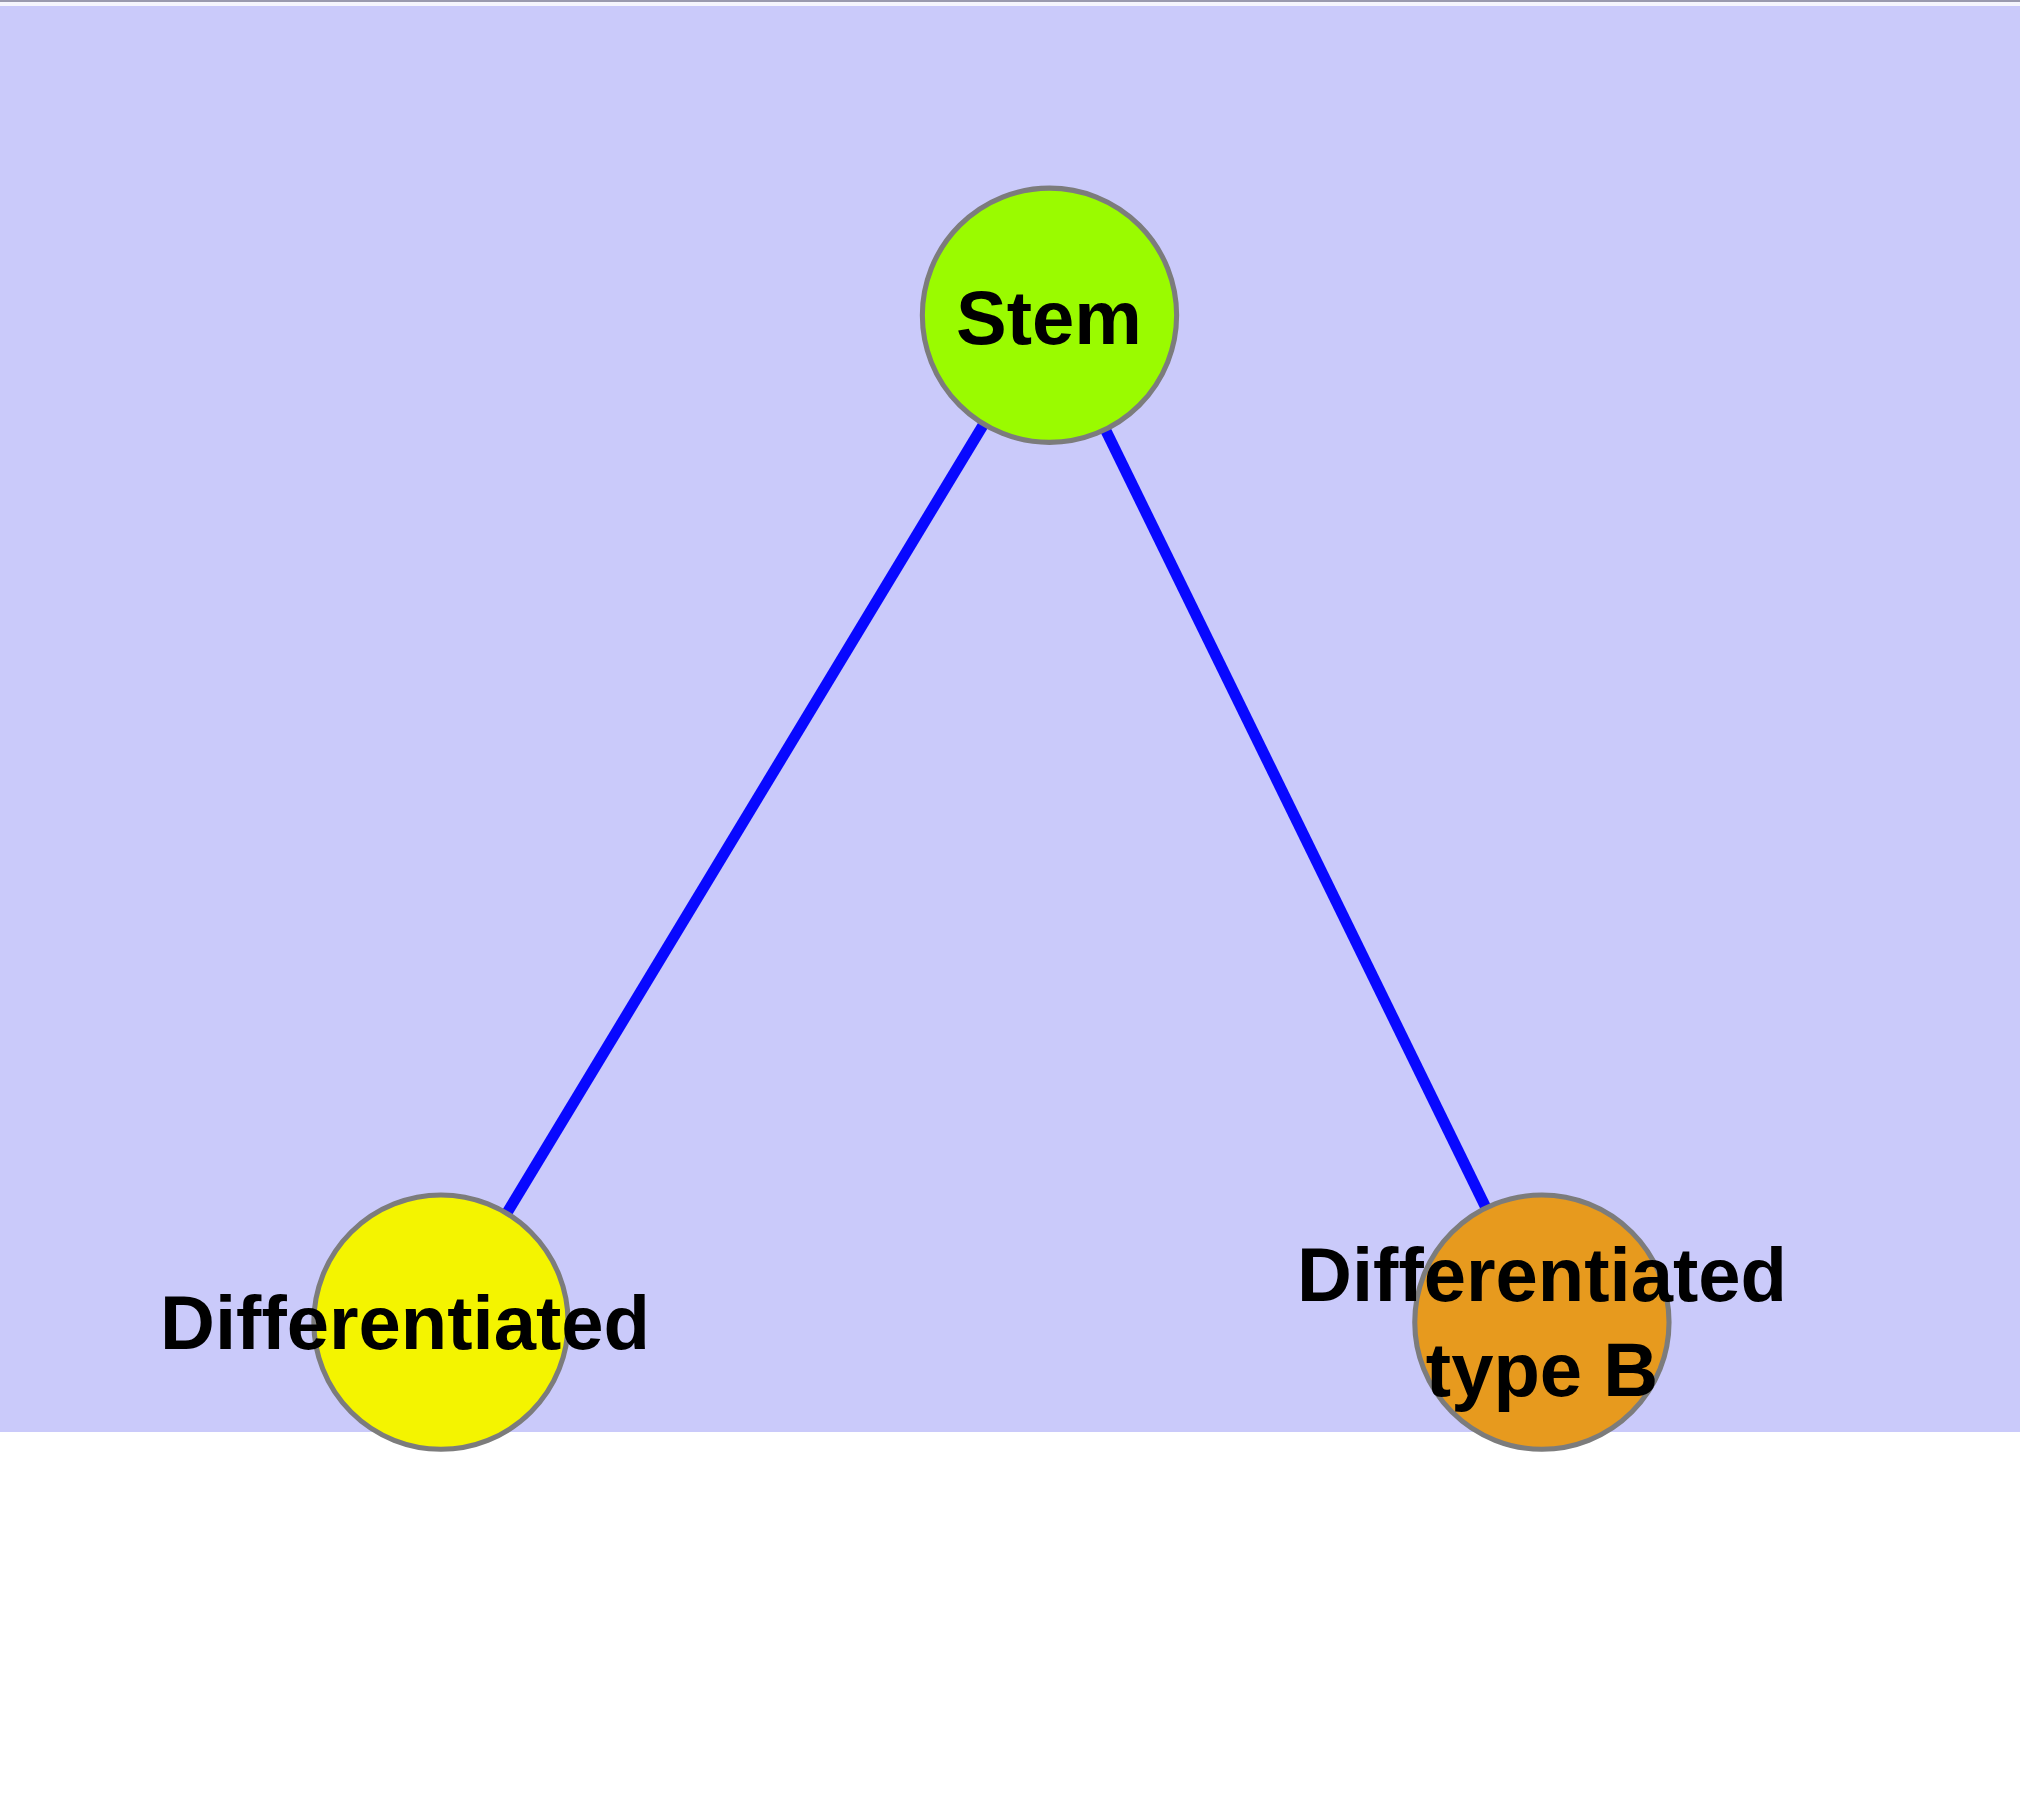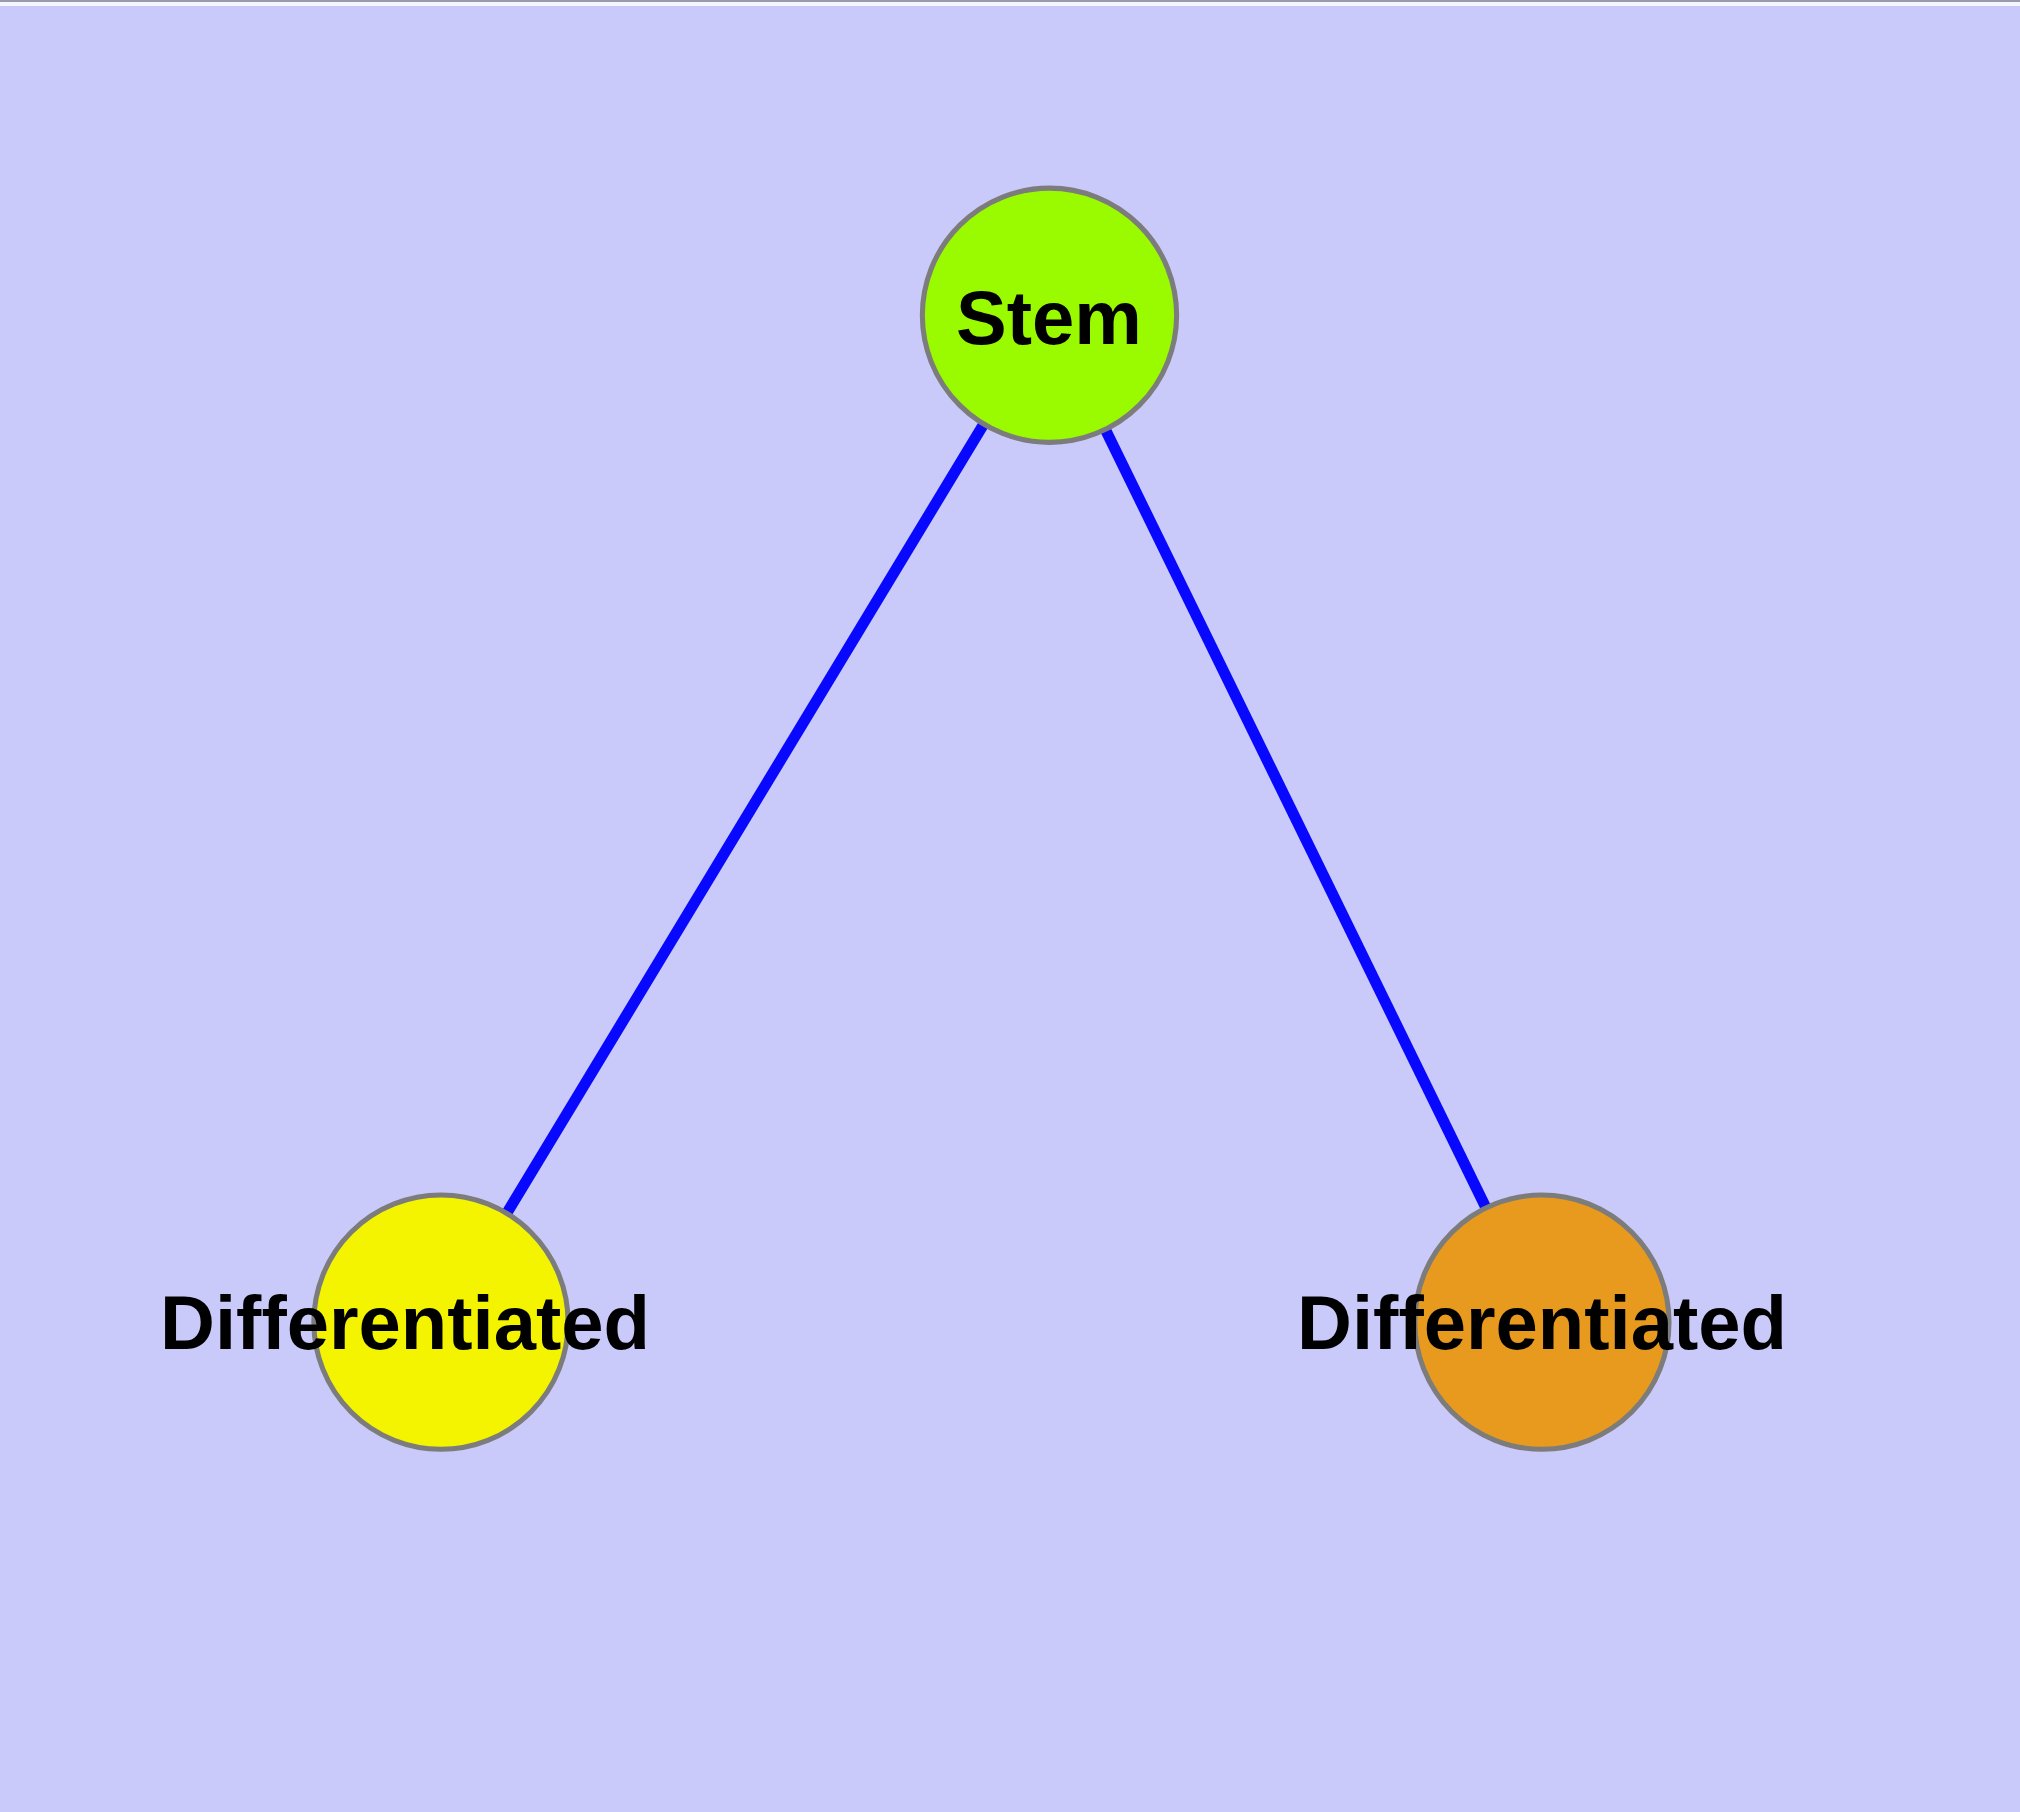--- a/index.html
+++ b/index.html
@@ -8,21 +8,21 @@
   }
   body {
     width: 2021px;
     height: 1812px;
     overflow: hidden;
     font-family: "Liberation Sans", sans-serif;
   }
   .canvas {
     position: relative;
     width: 2021px;
-    height: 1812px;
+    height: 1432px;
     background: #CACAFA;
   }
   .top-edge-line {
     position: absolute;
     top: 0; left: 0; right: 0;
     height: 1.7px;
     background: #9A9AAE;
   }
   .top-edge-highlight {
     position: absolute;
@@ -74,19 +74,20 @@
   <div class="node-label" style="left: 1049px; top: 317px;">
     <span>Stem</span>
   </div>
 
   <div class="node-label" style="left: 405px; top: 1322px;">
     <div>Differentiated</div>
   </div>
 
   <div class="node-label" style="left: 1542px; top: 1322px;">
     <div>Differentiated</div>
+    <div>type B</div>
   </div>
 
   <div class="top-edge-line"></div>
   <div class="top-edge-highlight"></div>
 
 </div>
 
 
 </body></html>

